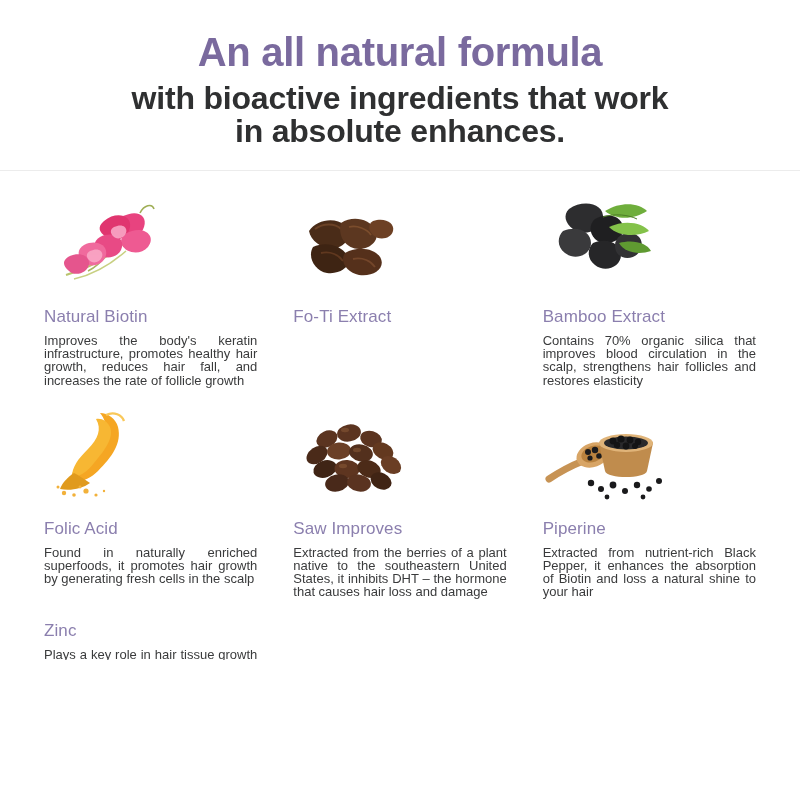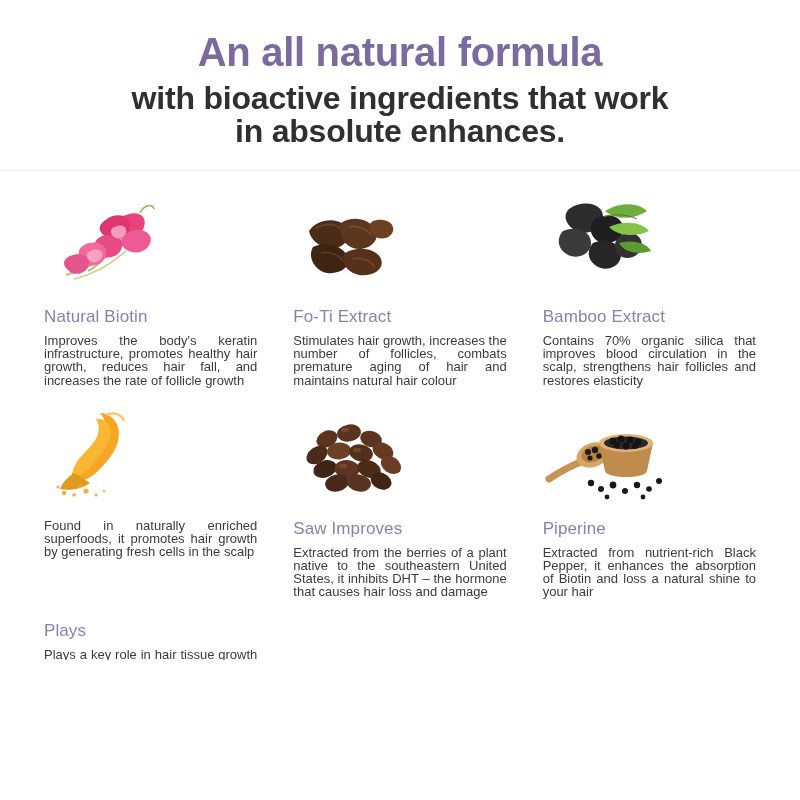--- a/index.html
+++ b/index.html
@@ -128,21 +128,20 @@
             <path d="M56 30 C64 28 74 32 78 38" stroke="#7b4d2c" stroke-width="1.8" fill="none"></path>
             <path d="M20 50 C32 44 48 48 54 58 C60 68 48 78 34 76 C22 74 14 60 20 50 Z" fill="#3e2413"></path>
             <path d="M28 56 C38 54 46 58 50 64" stroke="#60381f" stroke-width="1.8" fill="none"></path>
             <path d="M52 56 C66 48 84 52 88 62 C92 72 80 80 66 78 C54 76 46 64 52 56 Z" fill="#55301b"></path>
             <path d="M60 62 C70 60 78 64 82 70" stroke="#74462a" stroke-width="1.8" fill="none"></path>
             <path d="M80 24 C92 20 102 26 100 34 C98 42 86 44 80 38 C75 33 75 27 80 24 Z" fill="#6d4024"></path>
           </g>
         </svg>
       </div>
       <div class="card-title">Fo-Ti Extract</div>
-      <div class="card-body">Stimulates hair growth, increases the number of follicles, combats premature aging of hair and maintains natural hair colour</div>
     </div>
 
     <div class="card col3">
       <div class="art">
         <svg width="130" height="96" viewBox="0 0 130 96" aria-hidden="true">
           <g>
             <path d="M26 12 C40 2 62 6 60 22 C58 34 40 40 30 32 C22 26 20 18 26 12 Z" fill="#2d2d2f"></path>
             <path d="M52 22 C66 14 82 20 80 34 C78 46 60 50 52 42 C46 36 46 27 52 22 Z" fill="#1f1f21"></path>
             <path d="M20 34 C34 28 48 34 48 46 C48 58 32 64 22 56 C14 50 14 40 20 34 Z" fill="#3a3a3c"></path>
             <path d="M50 46 C64 40 78 46 78 58 C78 70 62 76 52 68 C44 62 44 52 50 46 Z" fill="#262628"></path>
@@ -172,20 +171,21 @@
               <circle cx="42" cy="82" r="2.6"></circle>
                 <circle cx="52" cy="86" r="1.6"></circle>
               <circle cx="14" cy="78" r="1.5"></circle>
                 <circle cx="36" cy="78" r="1.4"></circle>
               <circle cx="60" cy="82" r="1.2"></circle>
             </g>
             <path d="M62 6 C70 2 78 6 80 12" stroke="#f9c85a" stroke-width="2.4" fill="none"></path>
           </g>
         </svg>
       </div>
+      <div class="card-title">Folic Acid</div>
       <div class="card-body">Found in naturally enriched superfoods, it promotes hair growth by generating fresh cells in the scalp</div>
     </div>
 
     <div class="card col2">
       <div class="art">
         <svg width="150" height="96" viewBox="0 0 150 96" aria-hidden="true">
           <g fill="#5b3420">
             <ellipse cx="34" cy="30" rx="11" ry="8" transform="rotate(-25 34 30)"></ellipse>
             <ellipse cx="56" cy="24" rx="12" ry="8.5" transform="rotate(-10 56 24)"></ellipse>
             <ellipse cx="78" cy="30" rx="11" ry="8" transform="rotate(15 78 30)"></ellipse>
@@ -252,18 +252,18 @@
               <circle cx="100" cy="88" r="2.4"></circle>
             </g>
           </g>
         </svg>
       </div>
       <div class="card-title">Piperine</div>
       <div class="card-body">Extracted from nutrient-rich Black Pepper, it enhances the absorption of Biotin and loss a natural shine to your hair</div>
     </div>
 
     <div class="card col1">
-      <div class="card-title">Plays</div>
+      <div class="card-title">Zinc</div>
       <div class="card-body">Plays a key role in hair tissue growth and repair, helps keep the oil glands around the follicles healthy, strengthens follicles and reduces hair loss</div>
     </div>
 
   </div>
 </div>
 
 </body></html>

